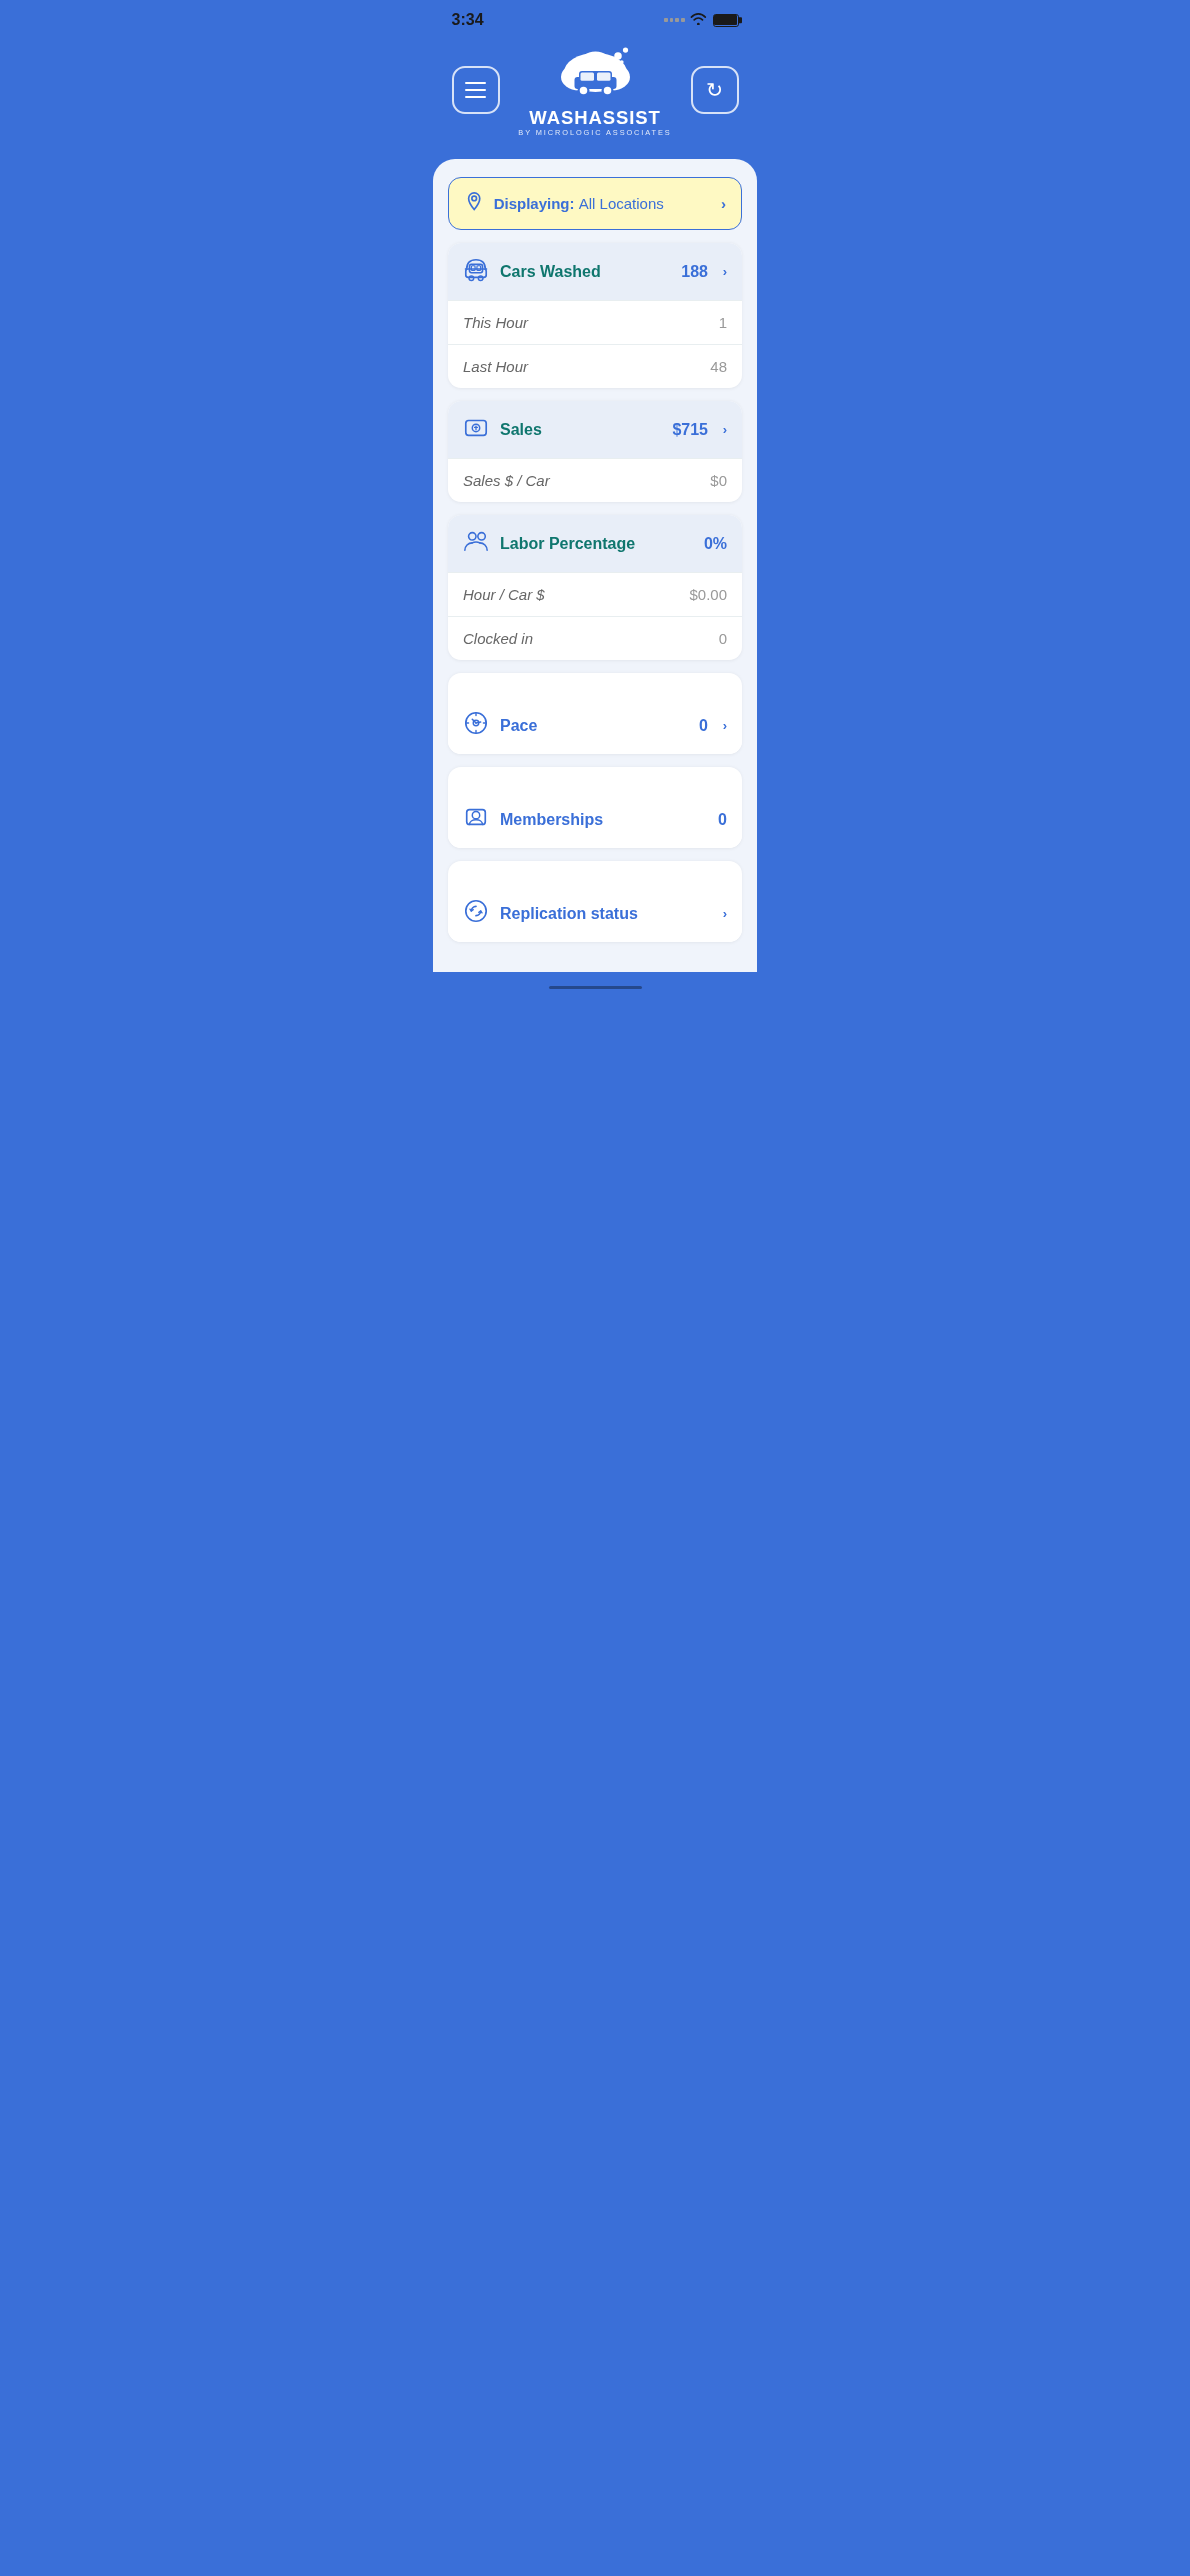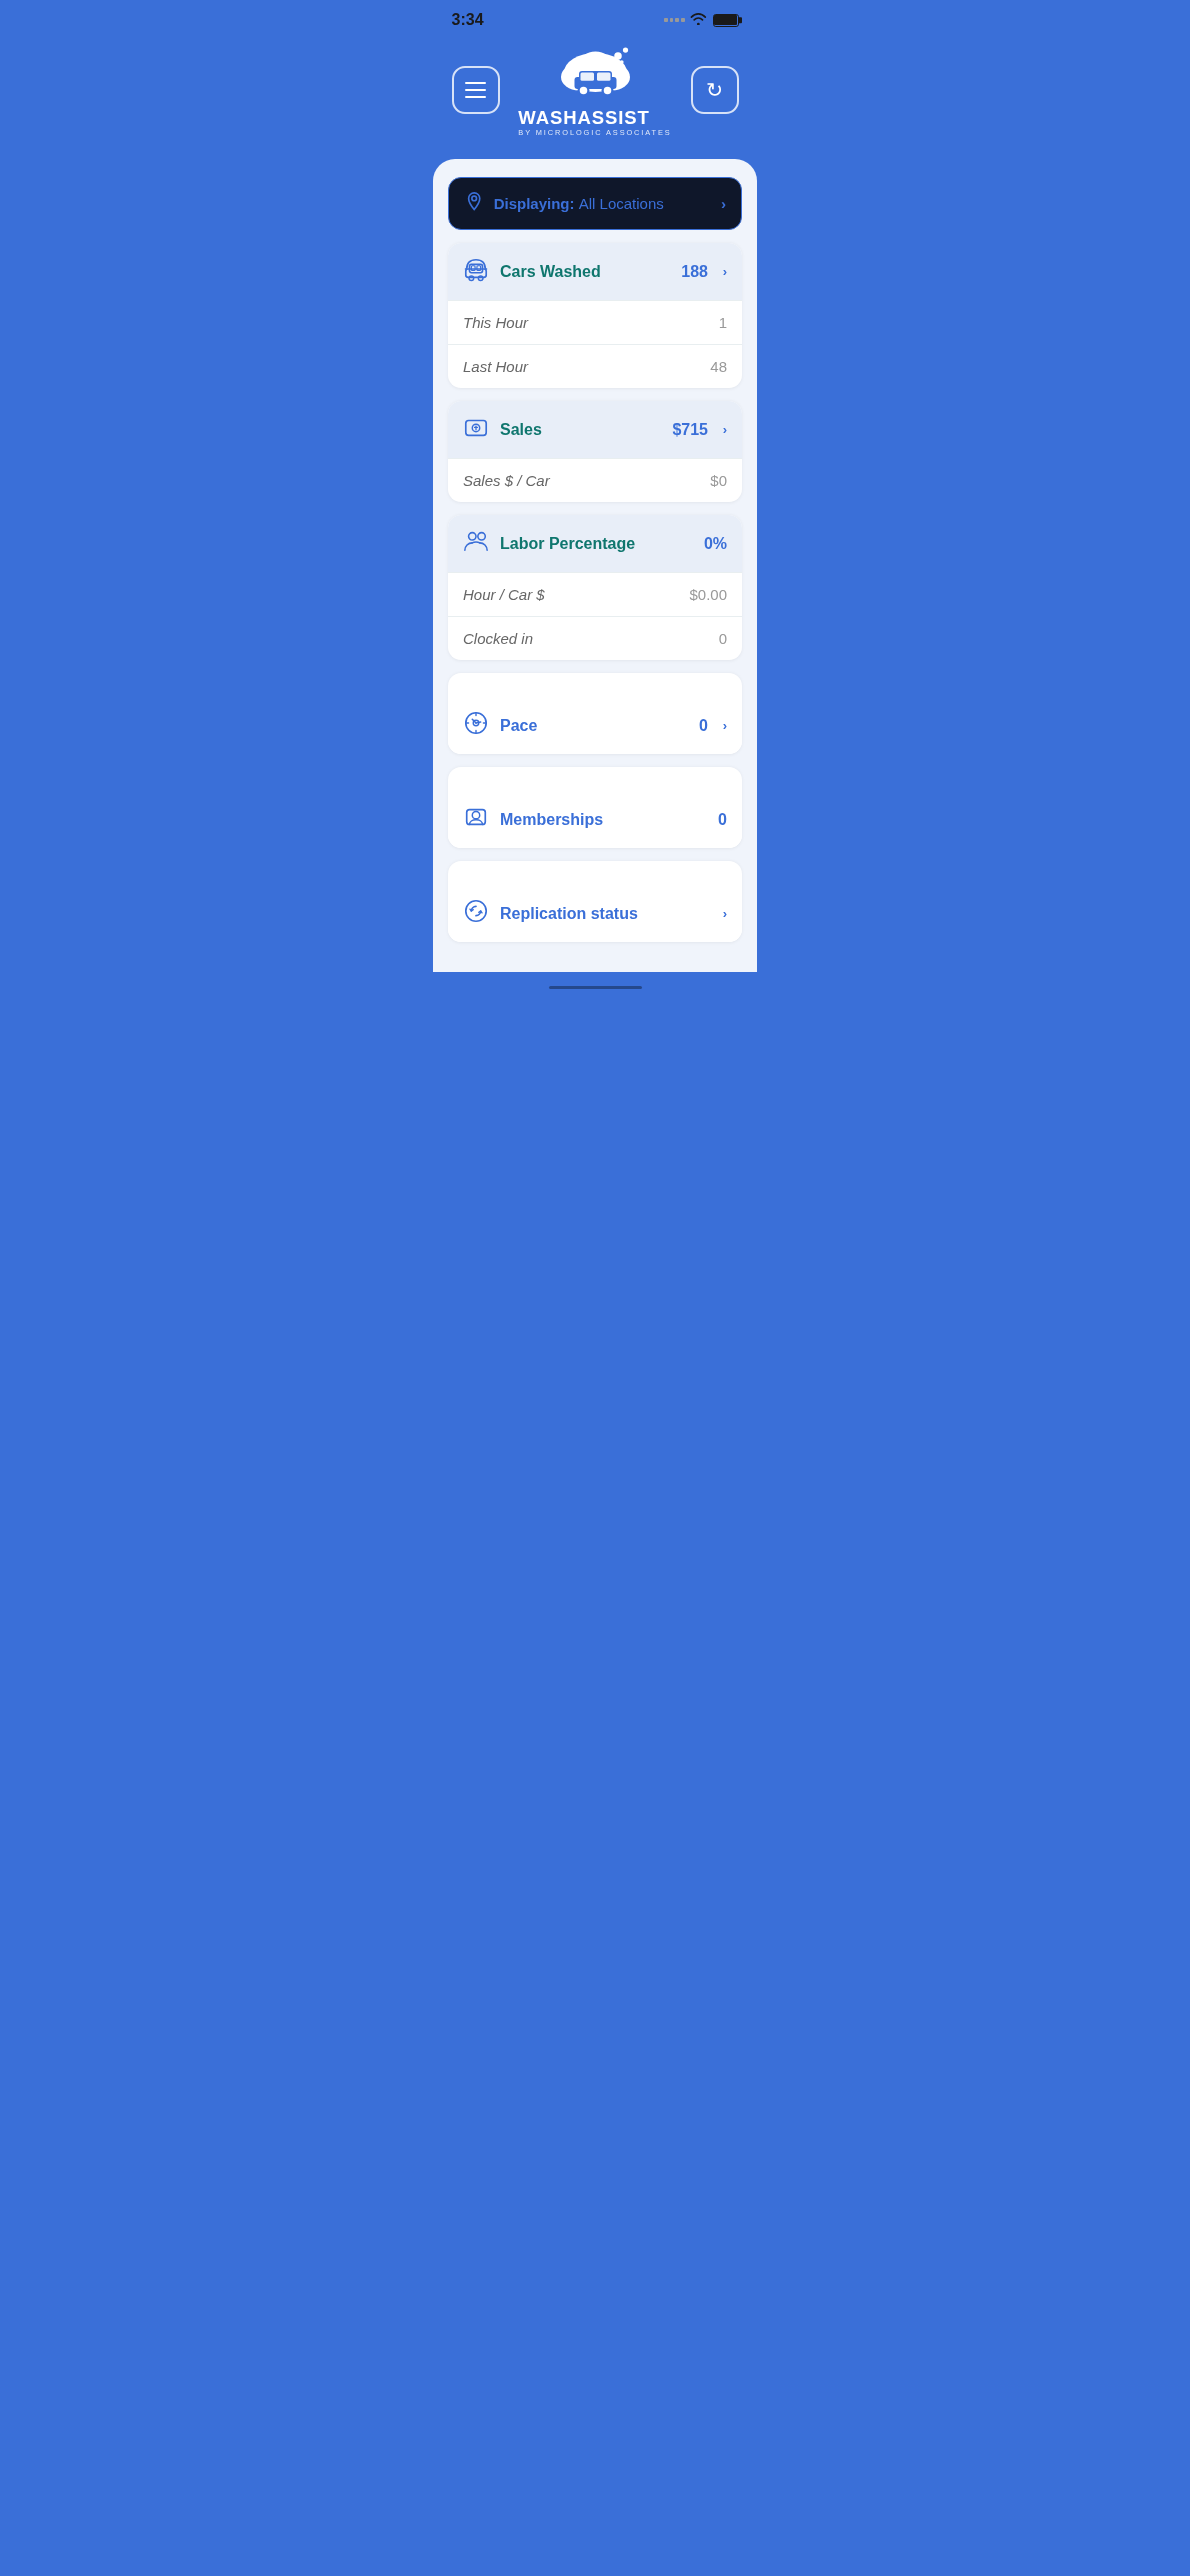--- a/index.html
+++ b/index.html
@@ -129,20 +129,21 @@
       height: 2.3px;
       background: white;
       border-radius: 1.9px;
     }
 
     .logo-container {
       display: flex;
       flex-direction: column;
       align-items: center;
       gap: 3.7px;
+      text-align: center;
     }
 
     .logo-svg {
       width: 93px;
       height: 60px;
     }
 
     .logo-text {
       color: white;
       font-size: 18.5px;
@@ -187,21 +188,21 @@
     }
 
     
     .location-selector {
       border: 1.9px solid #3a6fd8;
       border-radius: 13px;
       padding: 13px 15px;
       display: flex;
       align-items: center;
       gap: 9.3px;
-      background: #0f172a;
+      background: #fef9c3;
       cursor: pointer;
     }
 
     .location-icon {
       color: #3a6fd8;
       font-size: 18.5px;
     }
 
     .location-text {
       flex: 1;

